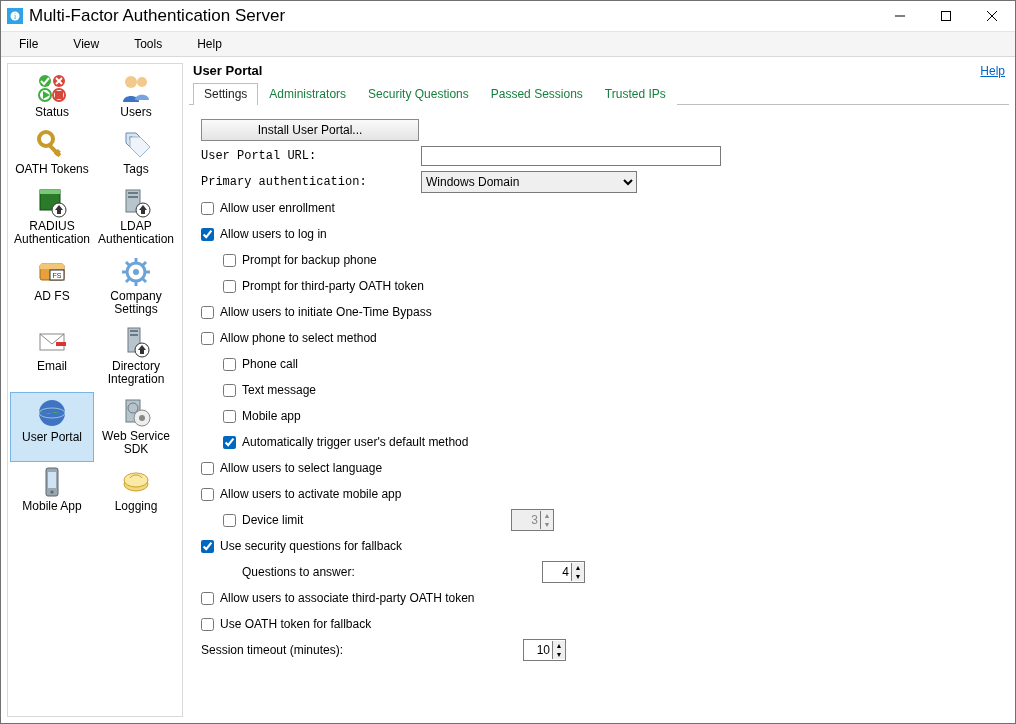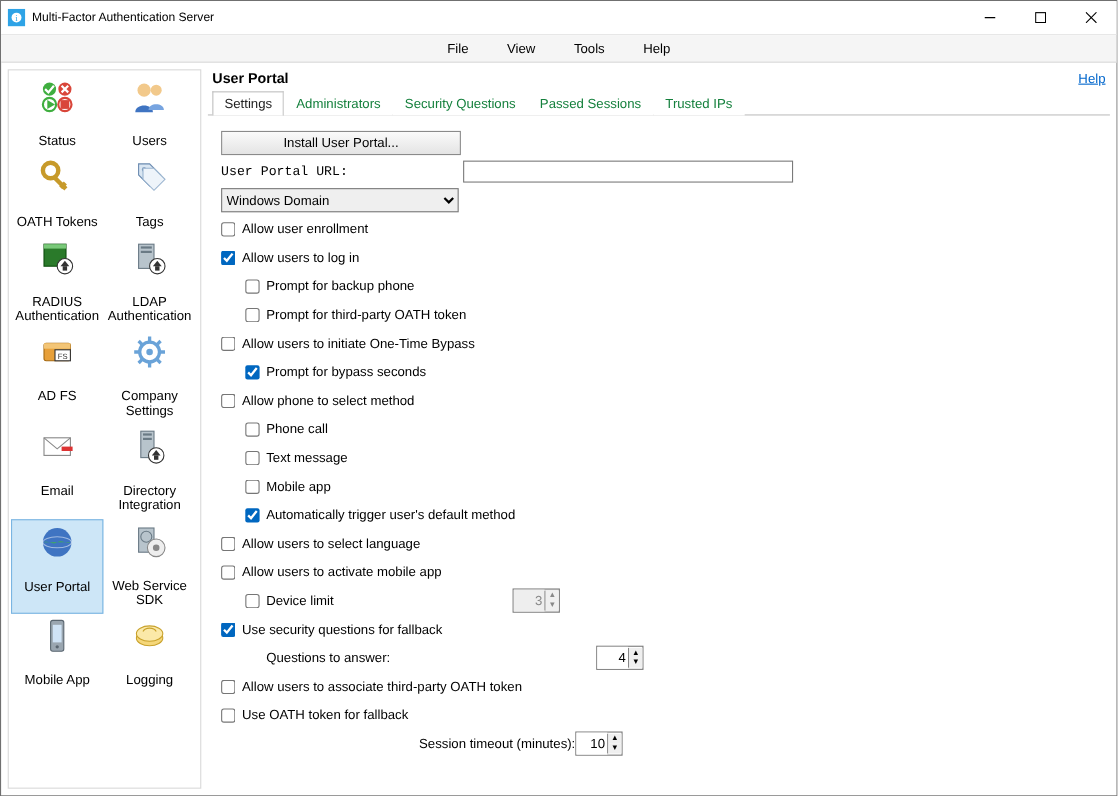--- a/index.html
+++ b/index.html
@@ -1,29 +1,29 @@
 <!DOCTYPE html>
 <html><head>
 <meta charset="utf-8">
 <style>
   html,body{margin:0;padding:0;font-family:"Segoe UI",Tahoma,sans-serif;font-size:12px;color:#000;background:#fff;}
   .window{width:1016px;height:724px;border:1px solid #707070;box-sizing:border-box;display:flex;flex-direction:column;background:#fff;}
   .titlebar{height:30px;display:flex;align-items:center;background:#fff;border-bottom:1px solid #e5e5e5;}
   .titlebar .app-icon{width:16px;height:16px;margin:0 6px;}
-  .titlebar .title{flex:0 0 auto;font-size:11px;}
+  .titlebar .title{flex:0 0 auto;font-size:17px;}
   .titlebar .spacer{flex:1;}
   .win-btn{width:46px;height:30px;display:flex;align-items:center;justify-content:center;}
-  .menubar{height:24px;display:flex;align-items:center;padding:0 8px;gap:15px;background:#f5f5f5;border-bottom:1px solid #d9d9d9;justify-content:center;}
+  .menubar{height:24px;display:flex;align-items:center;padding:0 8px;gap:15px;background:#f5f5f5;border-bottom:1px solid #d9d9d9;}
   .menu-item{padding:3px 10px;}
   .body{flex:1;display:flex;padding:6px 6px 6px 6px;gap:6px;min-height:0;}
   .sidebar{width:176px;border:1px solid #d9d9d9;box-sizing:border-box;background:#fff;padding:4px 2px;display:flex;flex-wrap:wrap;align-content:flex-start;}
   .sb-item{width:84px;display:flex;flex-direction:column;align-items:center;padding:4px 0 6px 0;text-align:center;cursor:default;}
   .sb-item.selected{background:#cde6f7;border:1px solid #7ab5e2;box-sizing:border-box;}
   .sb-icon{width:32px;height:32px;}
-  .sb-label{margin-top:18px;line-height:13px;}
+  .sb-label{margin-top:2px;line-height:13px;}
   .main{flex:1;display:flex;flex-direction:column;min-width:0;}
   .page-header{display:flex;align-items:center;justify-content:space-between;padding:0 4px 4px 4px;}
   .page-title{font-weight:700;font-size:13px;}
   .help-link{color:#0066cc;text-decoration:underline;cursor:pointer;font-size:12px;}
   .tabstrip{display:flex;border-bottom:1px solid #bfbfbf;padding-left:4px;gap:0;}
   .tab{padding:3px 10px 4px 10px;border:1px solid transparent;border-bottom:none;position:relative;top:1px;background:#fff;color:#222;}
   .tab.active{border-color:#bfbfbf;background:#fff;}
   .tab:not(.active){color:#15803d;}
   .content{flex:1;overflow:auto;padding:10px 12px 10px 12px;}
   .row{display:flex;align-items:center;margin:4px 0;min-height:22px;}
@@ -235,20 +235,21 @@
 
       <div class="content">
         <div class="row">
           <button class="classic">Install User Portal...</button>
         </div>
         <div class="row">
           <label class="field">User Portal URL:</label>
           <input type="text" class="classic" value="" style="">
         </div>
         <div class="row">
+          <label class="field">Primary authentication:</label>
           <select class="classic">
             <option>Windows Domain</option>
           </select>
         </div>
 
         <div class="row">
             <label class="chk">
               <input type="checkbox" style="">
               <span>Allow user enrollment</span>
             </label>
@@ -270,26 +271,20 @@
               <input type="checkbox" style="">
               <span>Prompt for third-party OATH token</span>
             </label>
           </div>
         <div class="row">
             <label class="chk">
               <input type="checkbox" style="">
               <span>Allow users to initiate One-Time Bypass</span>
             </label>
           </div>
-        <div class="row indent1">
-            <label class="chk">
-              <input type="checkbox" checked="" style="">
-              <span>Prompt for bypass seconds</span>
-            </label>
-          </div>
         <div class="row">
             <label class="chk">
               <input type="checkbox" style="">
               <span>Allow phone to select method</span>
             </label>
           </div>
         <div class="row indent1">
             <label class="chk">
               <input type="checkbox" style="">
               <span>Phone call</span>
@@ -319,21 +314,21 @@
               <span>Allow users to select language</span>
             </label>
           </div>
         <div class="row">
             <label class="chk">
               <input type="checkbox" style="">
               <span>Allow users to activate mobile app</span>
             </label>
           </div>
         <div class="row indent1">
-          <label class="chk" style="width:243px;">
+          <label class="chk" style="width:288px;">
               <input type="checkbox" style="">
               <span>Device limit</span>
             </label>
           <span class="spin disabled">
               <input disabled="" value="3" style="">
               <span class="arrows">
                 <span>▲</span>
                 <span>▼</span>
               </span>
             </span>
@@ -360,21 +355,21 @@
               <span>Allow users to associate third-party OATH token</span>
             </label>
           </div>
         <div class="row">
             <label class="chk">
               <input type="checkbox" style="">
               <span>Use OATH token for fallback</span>
             </label>
           </div>
         <div class="row">
-          <span style="width:322px;text-align:right;">Session timeout (minutes):</span>
+          <span style="width:322px;">Session timeout (minutes):</span>
           <span class="spin">
               <input value="10" style="">
               <span class="arrows">
                 <span>▲</span>
                 <span>▼</span>
               </span>
             </span>
         </div>
 
       </div>

